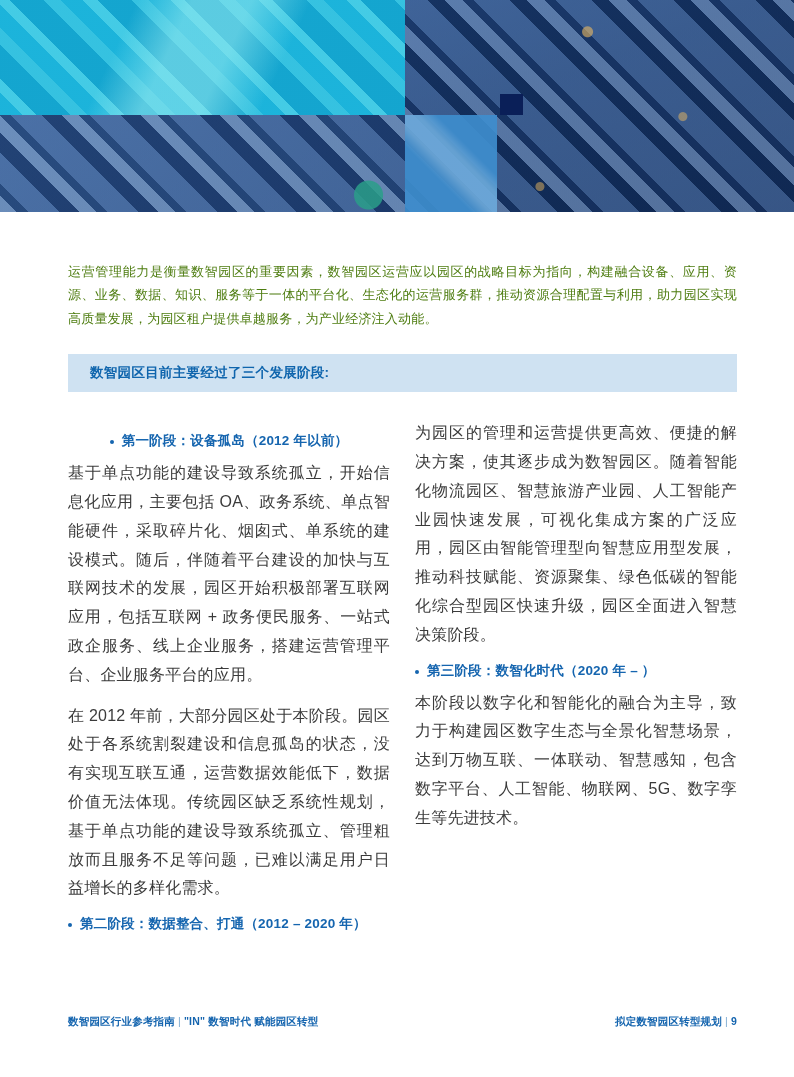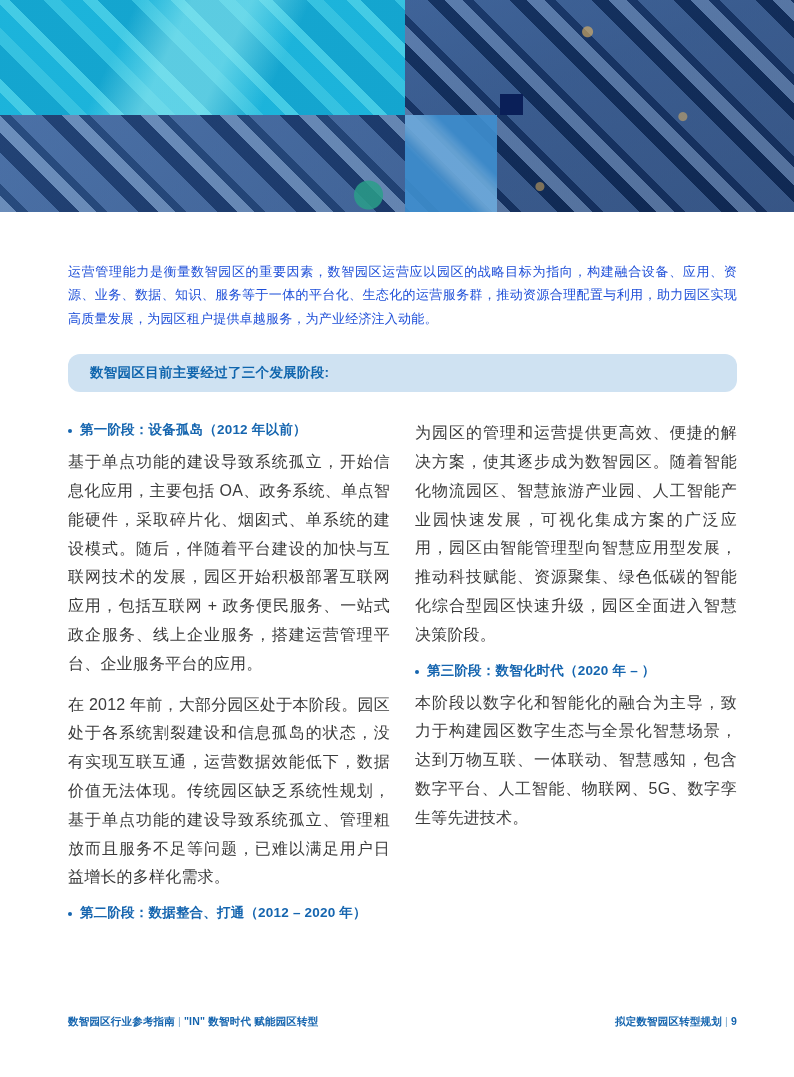--- a/index.html
+++ b/index.html
@@ -43,35 +43,35 @@
   }
   .navy-square {
     position:absolute; left:500px; top:94px; width:23px; height:21px;
     background:#0a1f58;
   }
 
   
   .content { margin:0 57px 0 68px; }
   .intro {
     margin:48px 0 0; font-size:13px; line-height:1.8; text-align:justify;
-    color:#1d4ed8; letter-spacing:0.2px;
+    color:#4d7c0f; letter-spacing:0.2px;
   }
   .banner {
     margin-top:24px; background:#cfe2f2; padding:10px 14px 10px 22px;
-    font-size:13.5px; font-weight:bold; color:#0f65ad; letter-spacing:0.3px;border-radius:12px;
+    font-size:13.5px; font-weight:bold; color:#0f65ad; letter-spacing:0.3px;
   }
   .columns { display:flex; gap:25px; margin-top:27px; }
   .col { flex:1 1 0; min-width:0; }
   .col p { margin:0 0 12px; font-size:16px; line-height:1.8; text-align:justify; letter-spacing:0.2px; }
   .stage-heading {
     display:flex; align-items:flex-start; gap:8px;
     color:#1565af; font-weight:bold; font-size:13.5px; margin:7px 0 9px;
     letter-spacing:0.2px;
   }
-  .col .stage-heading:first-child { margin-top:2px; }
+  .col .stage-heading:first-child { margin-top:13px;justify-content:center; }
   .dot { width:4px; height:4px; border-radius:50%; background:#1565af; margin-top:8px; flex:none; }
 
   
   .footer {
     position:absolute; left:68px; right:57px; top:1015px;
     display:flex; justify-content:space-between; align-items:baseline;
     font-size:10.5px; font-weight:bold; color:#1565af; letter-spacing:0.2px;
   }
   .footer .sep { color:#7aa9d0; font-weight:normal; padding:0 3px; }
   .footer .part { white-space:nowrap; }

